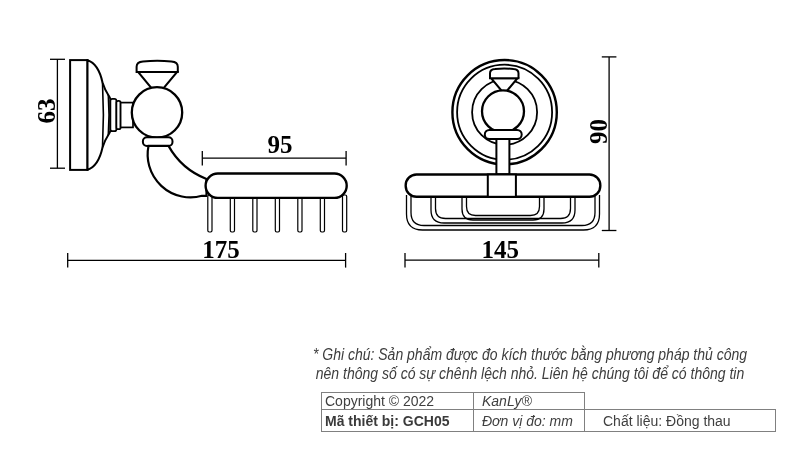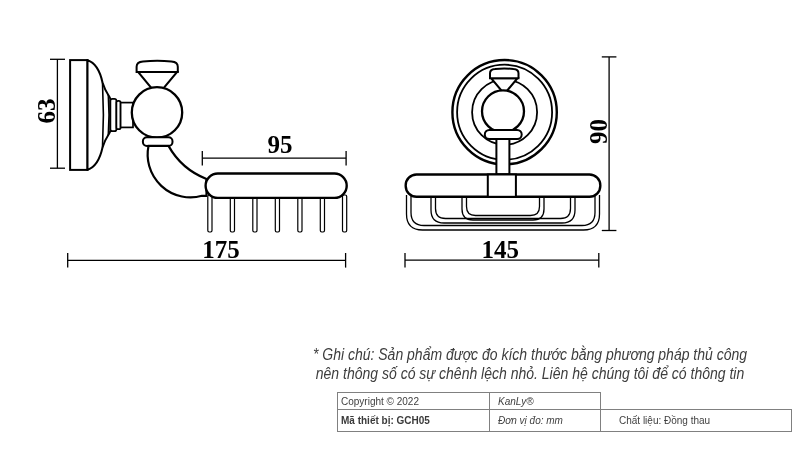--- a/index.html
+++ b/index.html
@@ -2,22 +2,22 @@
 <html><head>
 <meta charset="utf-8">
 <style>
   html,body{margin:0;padding:0;}
   body{width:800px;height:450px;position:relative;background:#fff;overflow:hidden;
        font-family:"Liberation Sans",sans-serif;}
   #draw{position:absolute;left:0;top:0;}
   .note{position:absolute;left:268px;top:345px;width:524px;text-align:center;
         font-style:italic;font-size:16px;line-height:19px;color:#3d3d3d;
         transform:scaleX(.875);}
-  table{position:absolute;left:337px;top:392px;border-collapse:collapse;
-        font-size:10px;color:#3f3f3f;}
+  table{position:absolute;left:321px;top:392px;border-collapse:collapse;
+        font-size:14px;color:#3f3f3f;}
   td{border:1px solid #808080;padding:0 0 0 8px;vertical-align:middle;}
   tr.r1 td{height:16px;}
   tr.r2 td{height:21px;margin-top:40px;}
   td.c1{width:148px;padding-left:3px;}
   td.c2{width:102px;font-style:italic;}
   td.c3{width:172px;padding-left:18px;}
   td.open{border-top:none;border-right:none;}
   .b{font-weight:bold;color:#3a3a3a;}
 </style>
 </head>

